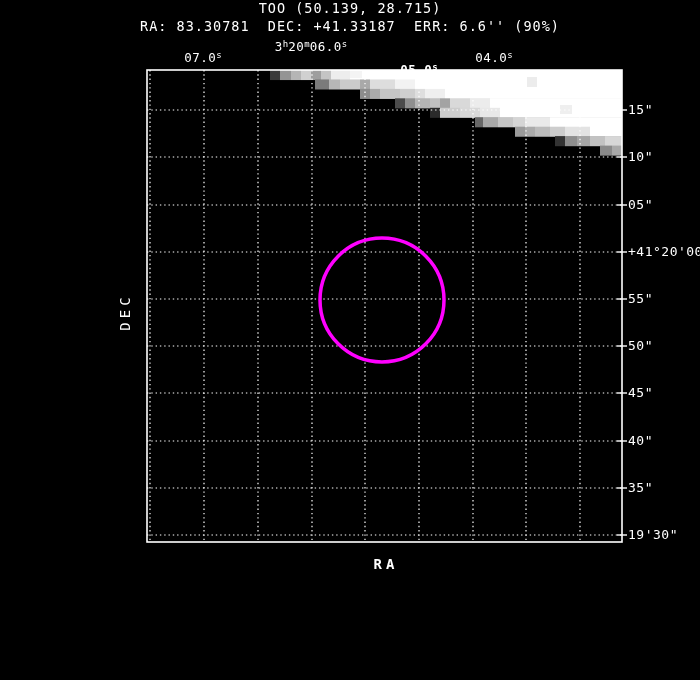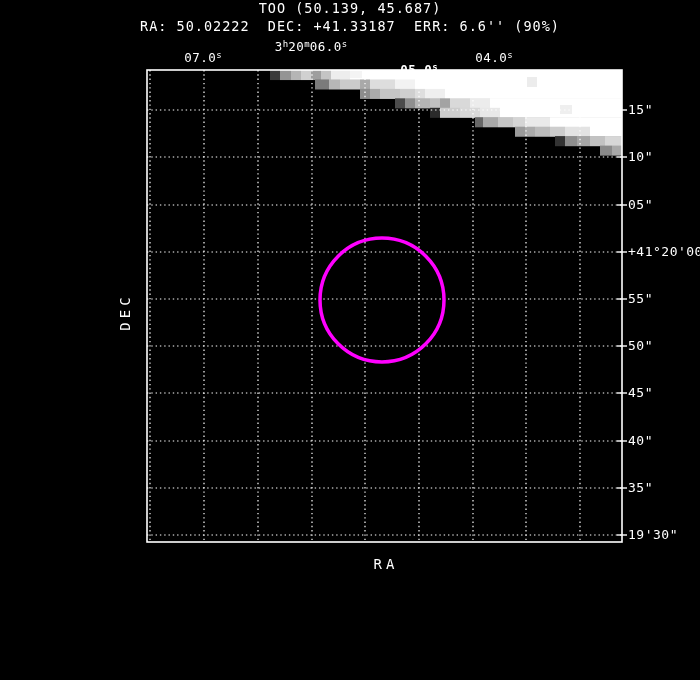--- a/index.html
+++ b/index.html
@@ -138,22 +138,22 @@
         <line x1="617" y1="393" x2="627" y2="393"></line>
         <line x1="617" y1="441" x2="627" y2="441"></line>
         <line x1="617" y1="488" x2="627" y2="488"></line>
         <line x1="617" y1="535" x2="627" y2="535"></line>
       </g>
       <rect x="147" y="70" width="475" height="472" fill="none" stroke="#ffffff" stroke-width="1.6"></rect>
       <circle cx="382" cy="300" r="62" fill="none" stroke="#ff00ff" stroke-width="3.5"></circle>
     </svg>
 
   <div class="title-block">
-    <div class="title-line1">TOO (50.139, 45.687)</div>
-    <div class="title-line2">RA: 50.02222  DEC: +41.33187  ERR: 6.6'' (90%)</div>
+    <div class="title-line1">TOO (50.139, 28.715)</div>
+    <div class="title-line2">RA: 83.30781  DEC: +41.33187  ERR: 6.6'' (90%)</div>
   </div>
 
   <div id="top-ticks">
       <span class="top-tick" style="left: 203px; top: 48px;">07.0<span class="sup">s</span></span>
       <span class="top-tick" style="left: 311px; top: 37px;">3<span class="sup">h</span>20<span class="sup">m</span>06.0<span class="sup">s</span></span>
       <span class="top-tick" style="left: 419px; top: 60px; font-weight: bold;">05.0<span class="sup">s</span></span>
       <span class="top-tick" style="left: 494px; top: 48px;">04.0<span class="sup">s</span></span>
     </div>
   <div id="right-ticks">
       <div class="right-tick" style="left: 628px; top: 102px;">15"</div>
@@ -161,16 +161,16 @@
       <div class="right-tick" style="left: 628px; top: 197px;">05"</div>
       <div class="right-tick" style="left: 628px; top: 244px;">+41°20'00</div>
       <div class="right-tick" style="left: 628px; top: 291px;">55"</div>
       <div class="right-tick" style="left: 628px; top: 338px;">50"</div>
       <div class="right-tick" style="left: 628px; top: 385px;">45"</div>
       <div class="right-tick" style="left: 628px; top: 433px;">40"</div>
       <div class="right-tick" style="left: 628px; top: 480px;">35"</div>
       <div class="right-tick" style="left: 628px; top: 527px;">19'30"</div>
     </div>
 
-  <div class="x-axis-title" style="left:386px;top:556px;">RA</div>
+  <div class="x-axis-title" style="left:386px;top:556px;font-weight:bold;">RA</div>
   <div class="y-axis-title" style="left:125px;top:312px;">DEC</div>
 
 </div>
 
 </body></html>

